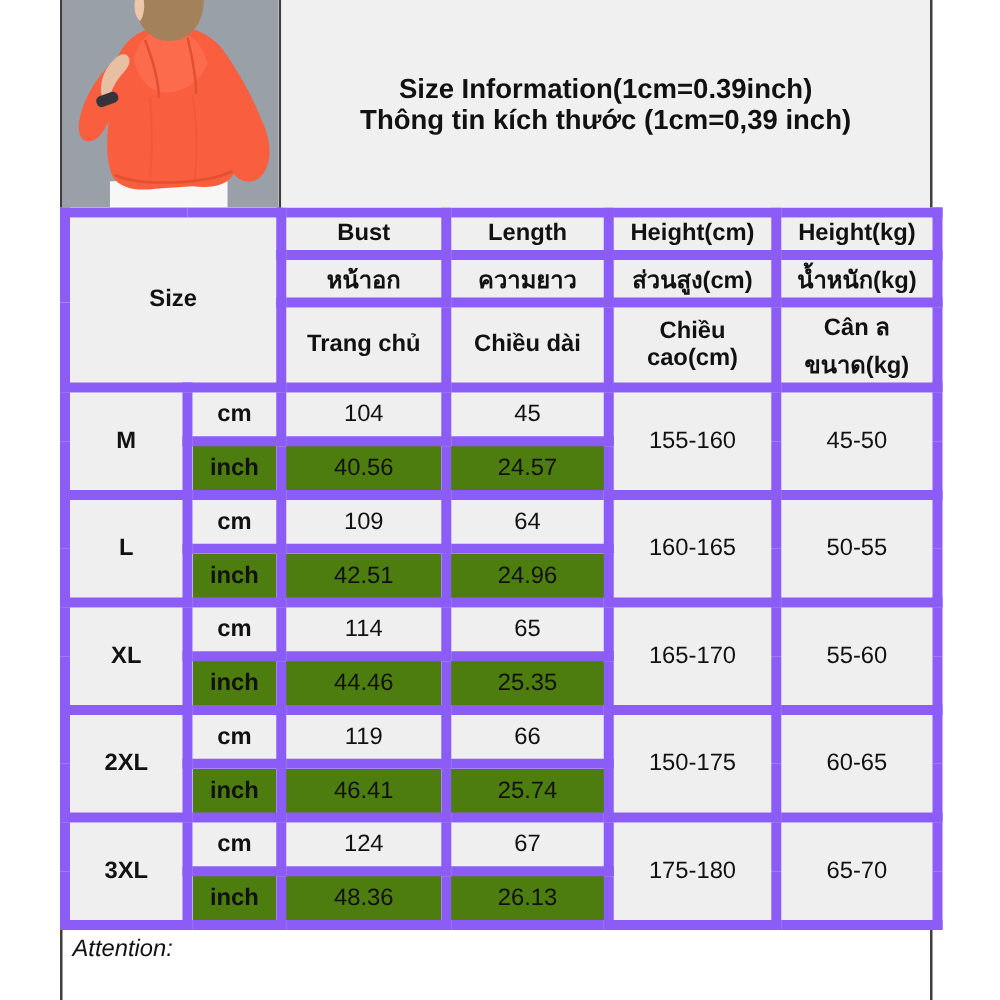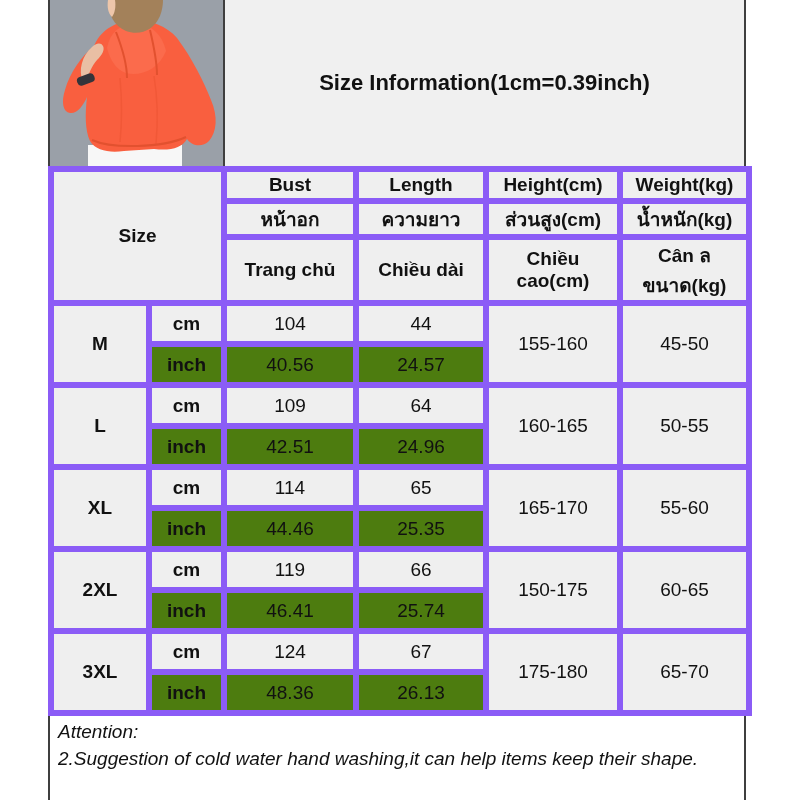--- a/index.html
+++ b/index.html
@@ -43,21 +43,21 @@
     text-align: center;
     white-space: nowrap;
   }
   
   table.size-table {
     width: 698px;
     border-collapse: collapse;
     table-layout: fixed;
   }
   table.size-table td {
-    border: 6px solid #8b5cf6;
+    border: 8px solid #8b5cf6;
     text-align: center;
     vertical-align: middle;
     padding: 0;
     font-size: 19px;
     overflow: hidden;
   }
   tr.hdr td { height: 26px; background: #efefef; font-weight: bold; }
   td.c-size { background: #d9d9d9; font-weight: bold; font-size: 34px; }
   td.lab    { background: #d9d9d9; font-weight: bold; font-size: 20px; }
   td.unit   { font-weight: bold; }
@@ -103,58 +103,59 @@
 
         <path d="M33,82 C28,70 32,56 42,47 C46,43 51,42 53,46 C55,50 52,55 47,60 C42,66 38,74 37,82 Z" fill="#e9bfa4"></path>
 
         <g transform="rotate(-20 36 80)">
           <rect x="27" y="75" width="18" height="9" rx="4" fill="#34343a"></rect>
         </g>
       </svg>
     </div>
     <div class="titles">
       <div class="title-line">Size Information(1cm=0.39inch)</div>
+      <div class="title-line">Thông tin kích thước (1cm=0,39 inch)</div>
     </div>
   </div>
 
   <table class="size-table">
     <colgroup>
       <col style="width:98px">
         <col style="width:75px">
         <col style="width:132px">
       <col style="width:130px">
         <col style="width:134px">
         <col style="width:129px">
     </colgroup>
     <tbody>
       <tr class="hdr">
         <td class="c-size" rowspan="3" colspan="2">Size</td>
         <td>Bust</td>
         <td>Length</td>
         <td>Height(cm)</td>
-        <td>Weight(kg)</td>
+        <td>Height(kg)</td>
       </tr>
       <tr class="hdr">
         <td>หน้าอก</td>
         <td>ความยาว</td>
         <td>ส่วนสูง(cm)</td>
         <td>น้ำหนัก(kg)</td>
       </tr>
       <tr class="hdr">
         <td>Trang chủ</td>
         <td>Chiều dài</td>
         <td>Chiều cao(cm)</td>
         <td>Cân ลขนาด(kg)</td>
       </tr>
 
       <tr class="r-cm">
         <td class="lab" rowspan="2">M</td>
         <td class="unit">cm</td>
         <td>104</td>
-        <td>44</td>
+        <td>45</td>
         <td class="span-cell" rowspan="2">155-160</td>
         <td class="span-cell" rowspan="2">45-50</td>
       </tr>
       <tr class="r-in">
         <td class="unit">inch</td>
         <td>40.56</td>
         <td>24.57</td>
       </tr>
 
       <tr class="r-cm">
@@ -210,16 +211,15 @@
       <tr class="r-in">
         <td class="unit">inch</td>
         <td>48.36</td>
         <td>26.13</td>
       </tr>
     </tbody>
   </table>
 
   <div class="attention">
     <div>Attention:</div>
-    <div>2.Suggestion of cold water hand washing,it can help items keep their shape.</div>
   </div>
 
 </div>
 
 </body></html>

